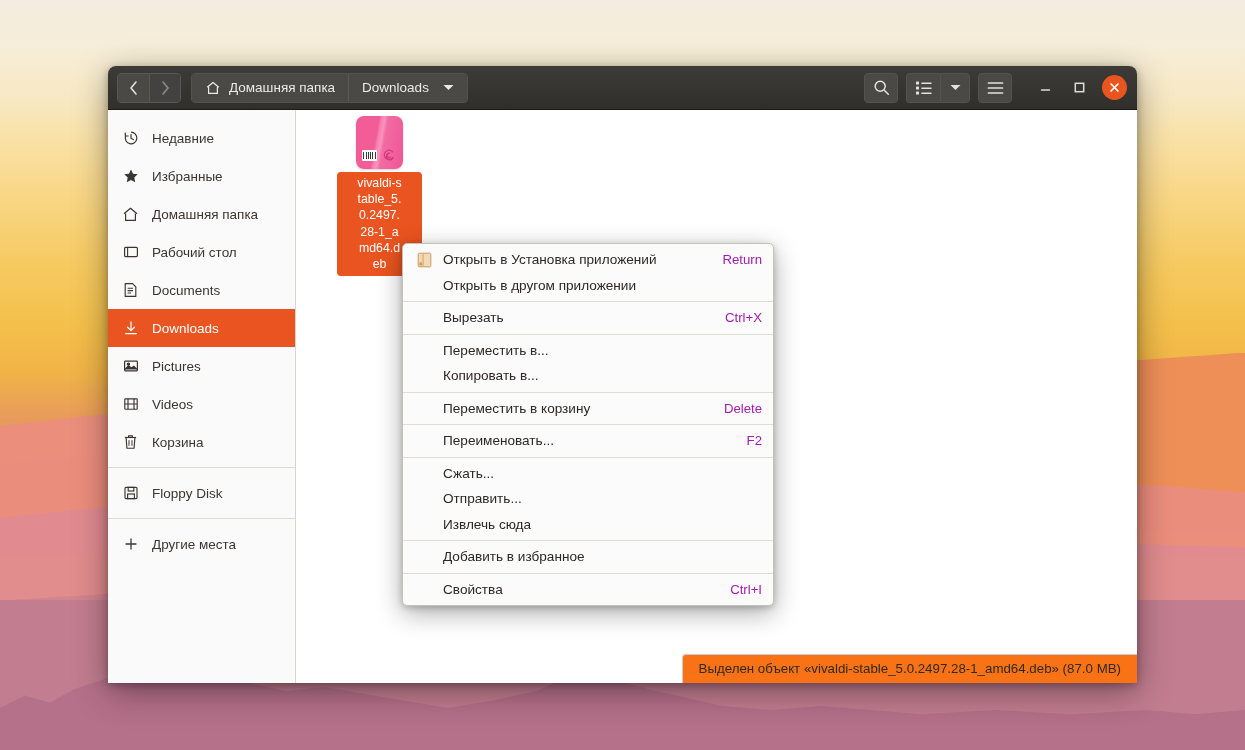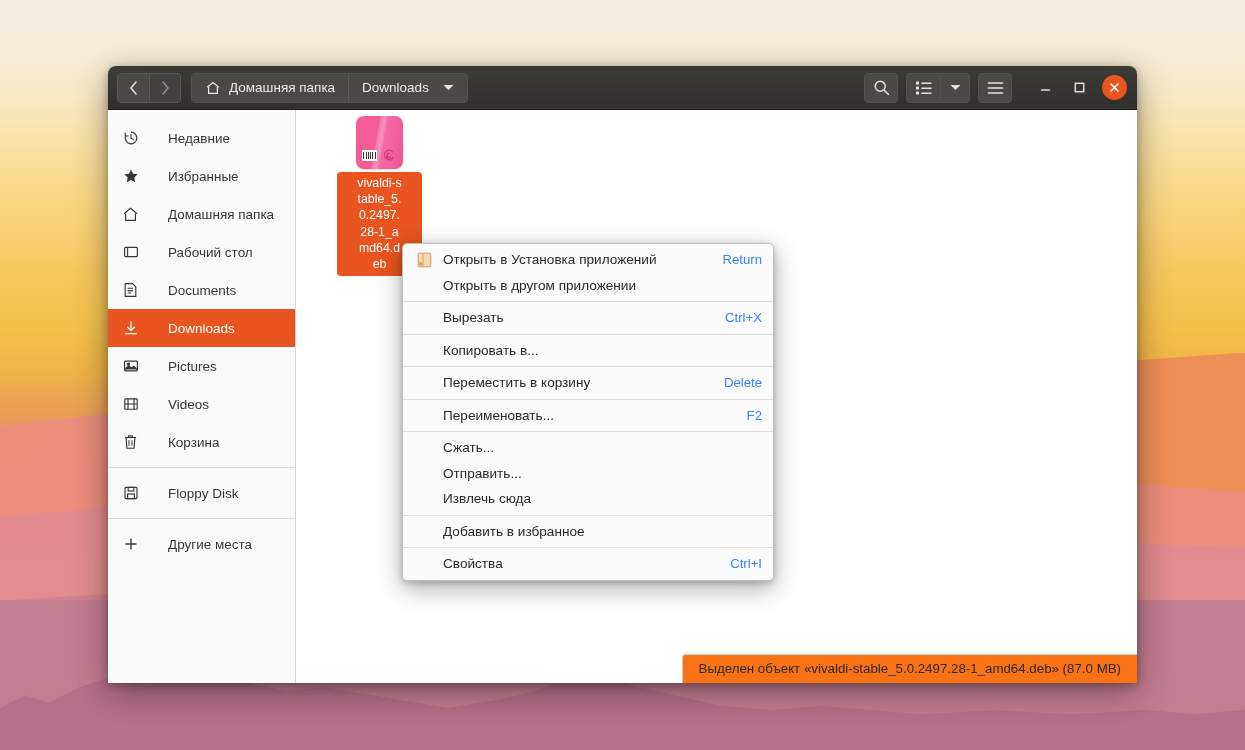--- a/index.html
+++ b/index.html
@@ -132,21 +132,21 @@
   #sidebar {
     width:188px; flex:0 0 188px;
     background:#fafafa;
     border-right:1px solid #d8d4d0;
     padding-top:9px;
     font-size:13.5px;
     overflow:hidden;
   }
   .side-item {
     height:38px; display:flex; align-items:center;
-    gap:29px; padding:0 14px; color:#3a3632;
+    gap:13px; padding:0 14px; color:#3a3632;
     cursor:pointer; white-space:nowrap;
   }
   .side-item.active { background:#e95420; color:#fff; }
   .side-item .sic {
     width:17px; height:17px; flex:0 0 17px;
     display:flex; align-items:center; justify-content:center;
   }
   .side-sep { height:1px; background:#dedbd7; margin:6px 0; }
 
   #content {
@@ -211,21 +211,21 @@
   .mi {
     height:25.5px; display:flex; align-items:center;
     padding:0 11px 0 40px; color:#2c2825; cursor:pointer;
     position:relative;
   }
   .mi .mi-icon {
     position:absolute; left:13px; width:17px; height:17px;
     display:flex; align-items:center; justify-content:center;
   }
   .mi .mi-label { flex:1; white-space:nowrap; }
-  .mi .mi-accel { color:#3b82f6; font-size:13.2px; margin-left:16px; }
+  .mi .mi-accel { color:#a21caf; font-size:13.2px; margin-left:16px; }
   .m-sep { height:1px; background:#e0ddd9; margin:3px 0; }
 </style>
 </head>
 <body>
 
 <div id="desktop">
   <div class="mtn ridge-orange"></div>
   <div class="mtn ridge-salmon"></div>
   <div class="mtn ridge-pink"></div>
   <div class="mtn ridge-rose"></div>
@@ -488,20 +488,24 @@
     <div class="m-sep"></div>
 
     <div class="mi">
       <span class="mi-label">Вырезать</span>
       <span class="mi-accel">Ctrl+X</span>
     </div>
 
     <div class="m-sep"></div>
 
     <div class="mi">
+      <span class="mi-label">Переместить в...</span>
+      <span class="mi-accel"></span>
+    </div>
+    <div class="mi">
       <span class="mi-label">Копировать в...</span>
       <span class="mi-accel"></span>
     </div>
 
     <div class="m-sep"></div>
 
     <div class="mi">
       <span class="mi-label">Переместить в корзину</span>
       <span class="mi-accel">Delete</span>
     </div>

